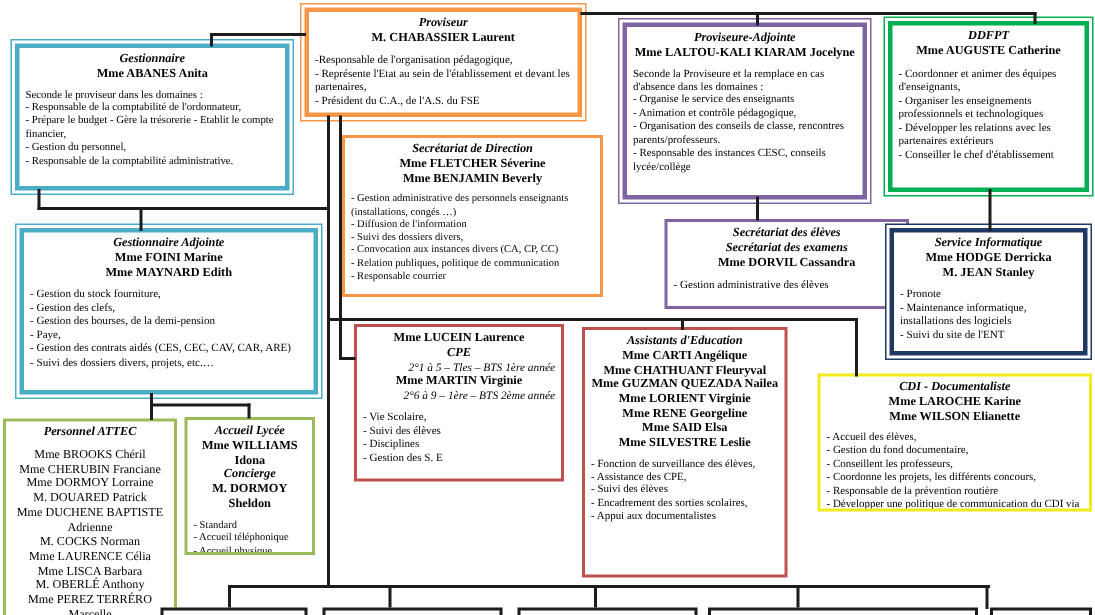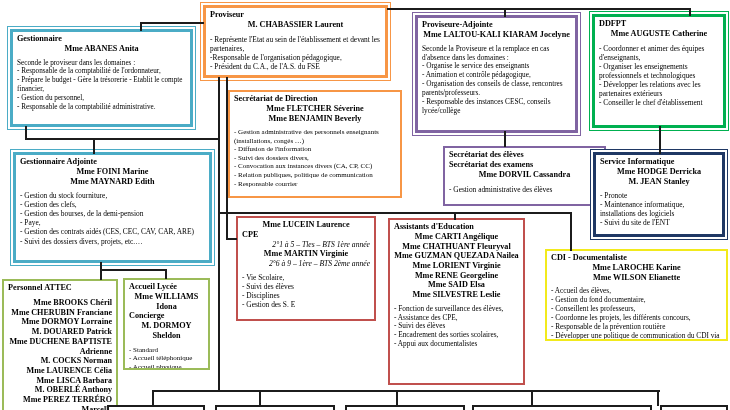--- a/index.html
+++ b/index.html
@@ -7,25 +7,25 @@
     position:relative;width:730px;height:410px;background:#ffffff;
     overflow:hidden;font-family:"Liberation Serif","DejaVu Serif",serif;color:#000;
   }
   .orgbox{
     position:absolute;background:#fff;box-sizing:border-box;overflow:hidden;
     padding:2px 4px 2px 4px;
   }
   .orgbox.double{border:3px solid var(--c);box-shadow:0 0 0 2px #fff,0 0 0 3px var(--c);}
   .orgbox.single{border:2.6px solid var(--c);}
   .ln{line-height:1.22;}
-  .ln.title{font-weight:bold;font-size:8.2px;}
+  .ln.title{font-weight:bold;font-style:italic;text-align:center;font-size:8.2px;}
   .ln.name{font-weight:bold;text-align:center;font-size:8.2px;line-height:1.18;}
   .ln.itc{font-style:italic;text-align:right;font-size:7.6px;}
   .ln.li{font-size:var(--fs,7.4px);text-align:left;}
-  .ln.nameL{font-weight:bold;text-align:right;font-size:8.1px;line-height:1.2;}
+  .ln.nameL{font-weight:normal;text-align:center;font-size:8.1px;line-height:1.2;}
   .head{margin-bottom:5px;}
   .bd{}
   .conn{position:absolute;background:#1c1c1c;}
   .cut{position:absolute;top:405px;height:14px;background:#fff;border:2px solid #1c1c1c;box-sizing:border-box;}
 </style>
 </head>
 <body>
 
 <div id="canvas">
     <div class="orgbox double" style="left: 10px; top: 29px; width: 183px; height: 98px; --c: #4bacc6; --fs: 7.2px;">
@@ -40,22 +40,22 @@
         <div class="ln li">- Gestion du personnel,</div>
         <div class="ln li">-  Responsable de la comptabilité administrative.</div>
       </div>
     </div>
     <div class="orgbox double" style="left: 203px; top: 5px; width: 185px; height: 73px; --c: #f79646; --fs: 7.4px;">
       <div class="head">
         <div class="ln title">Proviseur</div>
         <div class="ln name">M. CHABASSIER Laurent</div>
       </div>
       <div class="bd">
+        <div class="ln li">-Responsable de l'organisation pédagogique,</div>
         <div class="ln li">- Représente l'Etat au sein de l'établissement et devant les partenaires,</div>
-        <div class="ln li">-Responsable de l'organisation pédagogique,</div>
         <div class="ln li">- Président du C.A., de l'A.S. du FSE</div>
       </div>
     </div>
     <div class="orgbox double" style="left: 415px; top: 15px; width: 163px; height: 118px; --c: #8064a2; --fs: 7.3px;">
       <div class="head">
         <div class="ln title">Proviseure-Adjointe</div>
         <div class="ln name">Mme LALTOU-KALI KIARAM Jocelyne</div>
       </div>
       <div class="bd">
         <div class="ln li">Seconde la Proviseure et la remplace en cas d'absence dans les domaines :</div>

